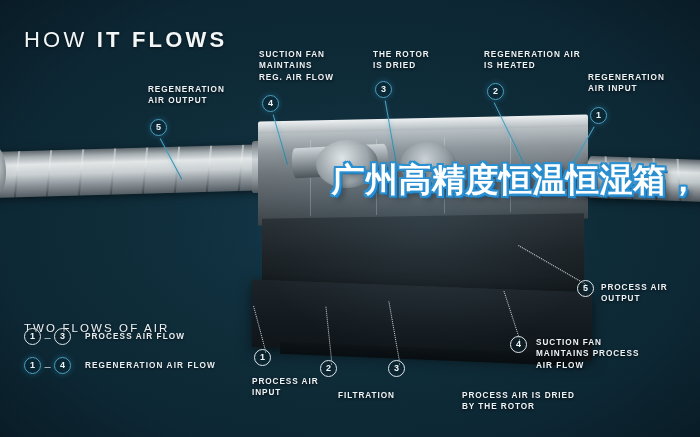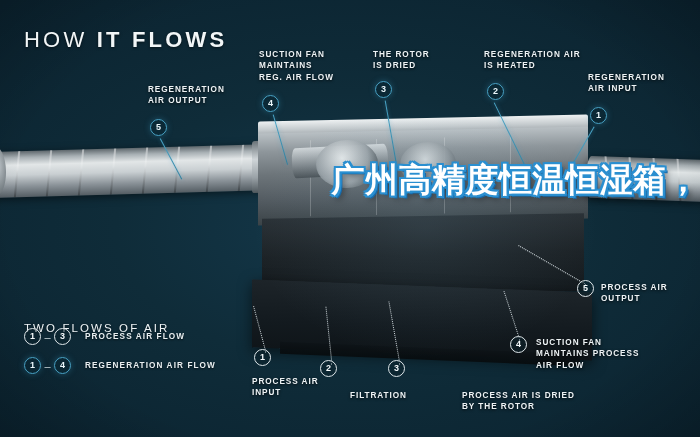--- a/index.html
+++ b/index.html
@@ -213,21 +213,21 @@
   <div class="lead dot" style="left:332px;top:364px;width:58px;transform:rotate(-96deg);"></div>
   <div class="lead dot" style="left:400px;top:364px;width:64px;transform:rotate(-100deg);"></div>
   <div class="lead dot" style="left:520px;top:340px;width:52px;transform:rotate(-108deg);"></div>
   <div class="lead dot" style="left:586px;top:284px;width:78px;transform:rotate(-150deg);"></div>
 
   <div class="mk white" style="left:254px;top:349px;">1</div>
   <div class="lbl" style="left:252px;top:376px;">PROCESS AIR
 INPUT</div>
 
   <div class="mk white" style="left:320px;top:360px;">2</div>
-  <div class="lbl" style="left:350px;top:390px;">FILTRATION</div>
+  <div class="lbl" style="left:338px;top:390px;">FILTRATION</div>
 
   <div class="mk white" style="left:388px;top:360px;">3</div>
   <div class="lbl" style="left:462px;top:390px;">PROCESS AIR IS DRIED
 BY THE ROTOR</div>
 
   <div class="mk white" style="left:510px;top:336px;">4</div>
   <div class="lbl" style="left:536px;top:337px;">SUCTION FAN
 MAINTAINS PROCESS
 AIR FLOW</div>
 

